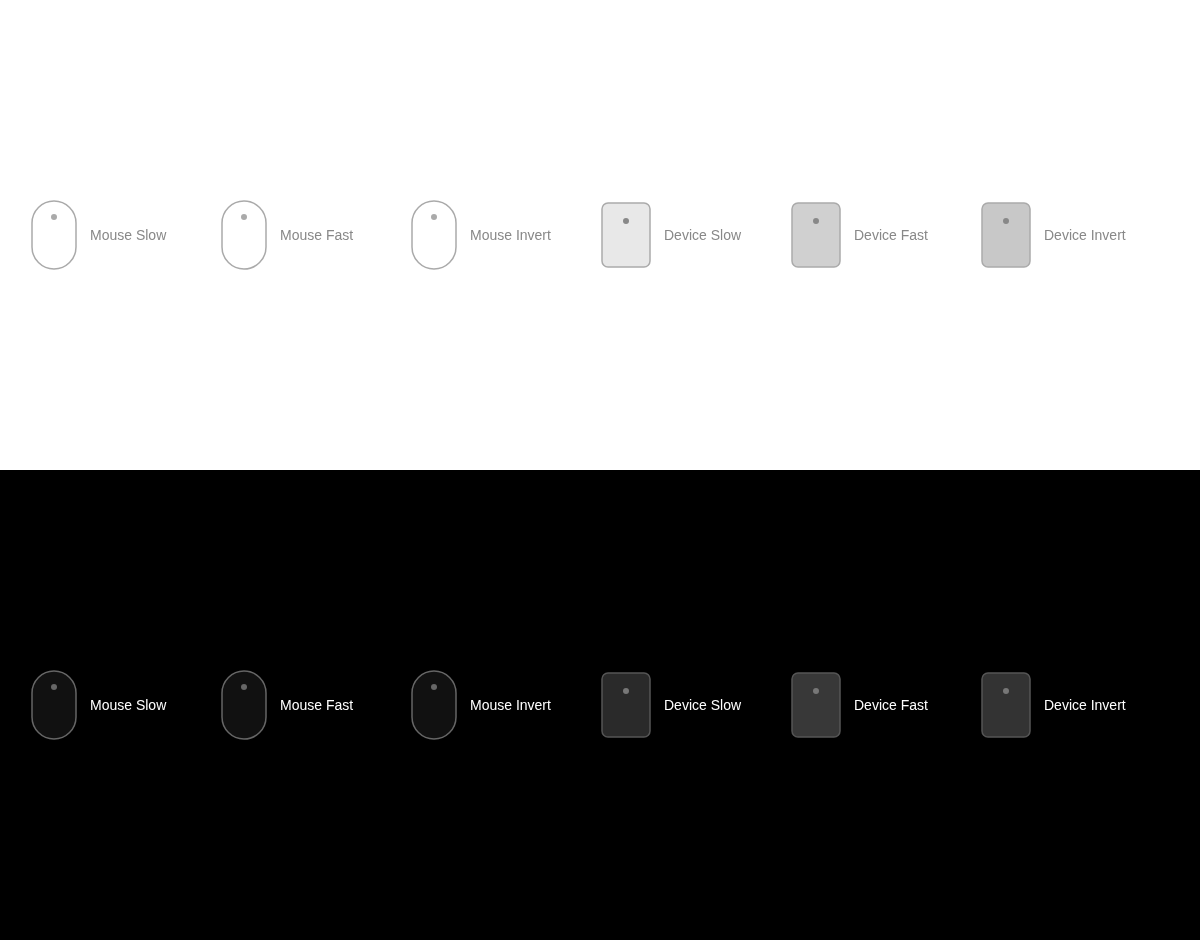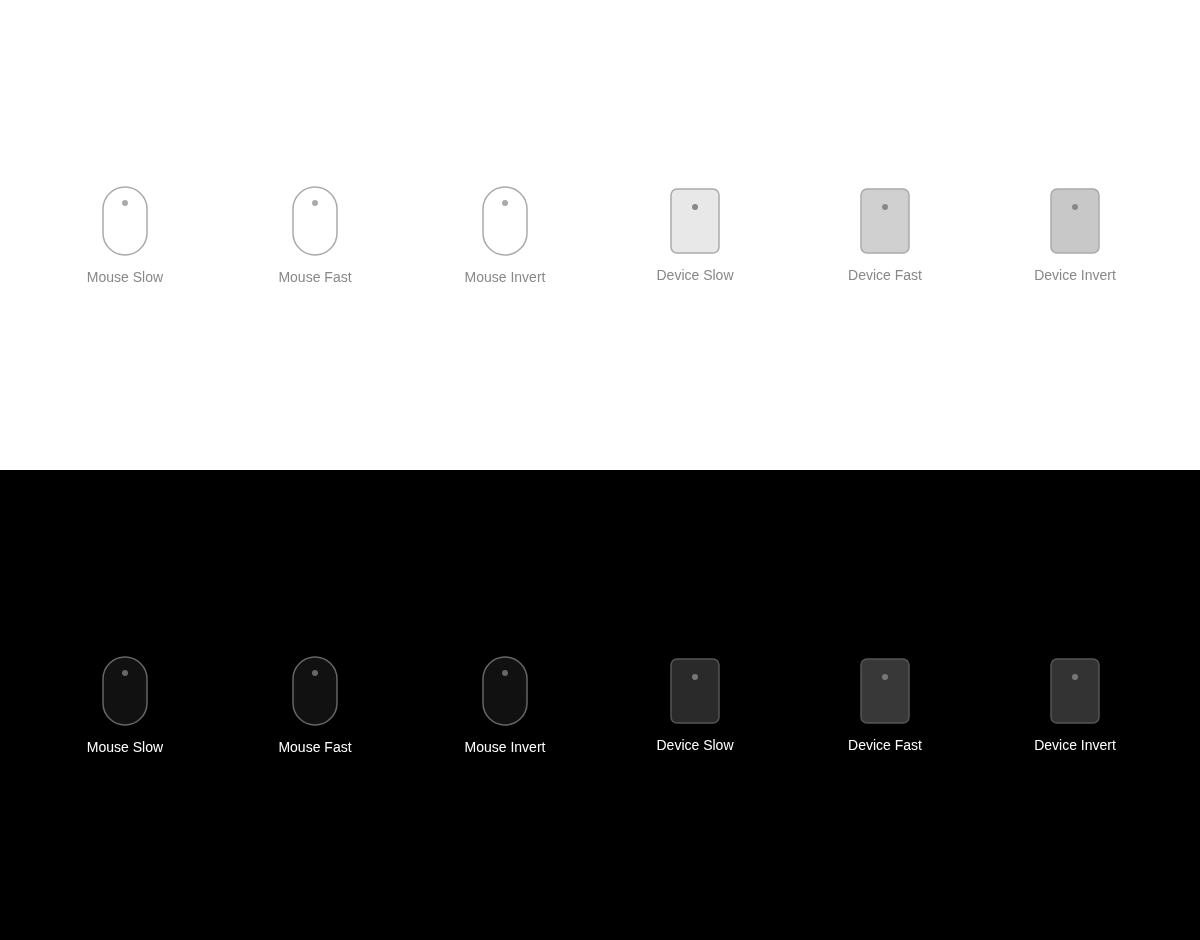--- a/index.html
+++ b/index.html
@@ -26,21 +26,21 @@
     .icons-row {
       display: flex;
       align-items: center;
       justify-content: center;
       gap: 0;
       width: 1140px;
     }
 
     .icon-item {
       display: flex;
-      flex-direction: column;
+      flex-direction: row;
       align-items: center;
       gap: 12px;
       width: 190px;
     }
 
     .icon-label-light {
       font-size: 14px;
       color: #888888;
       text-align: center;
     }

